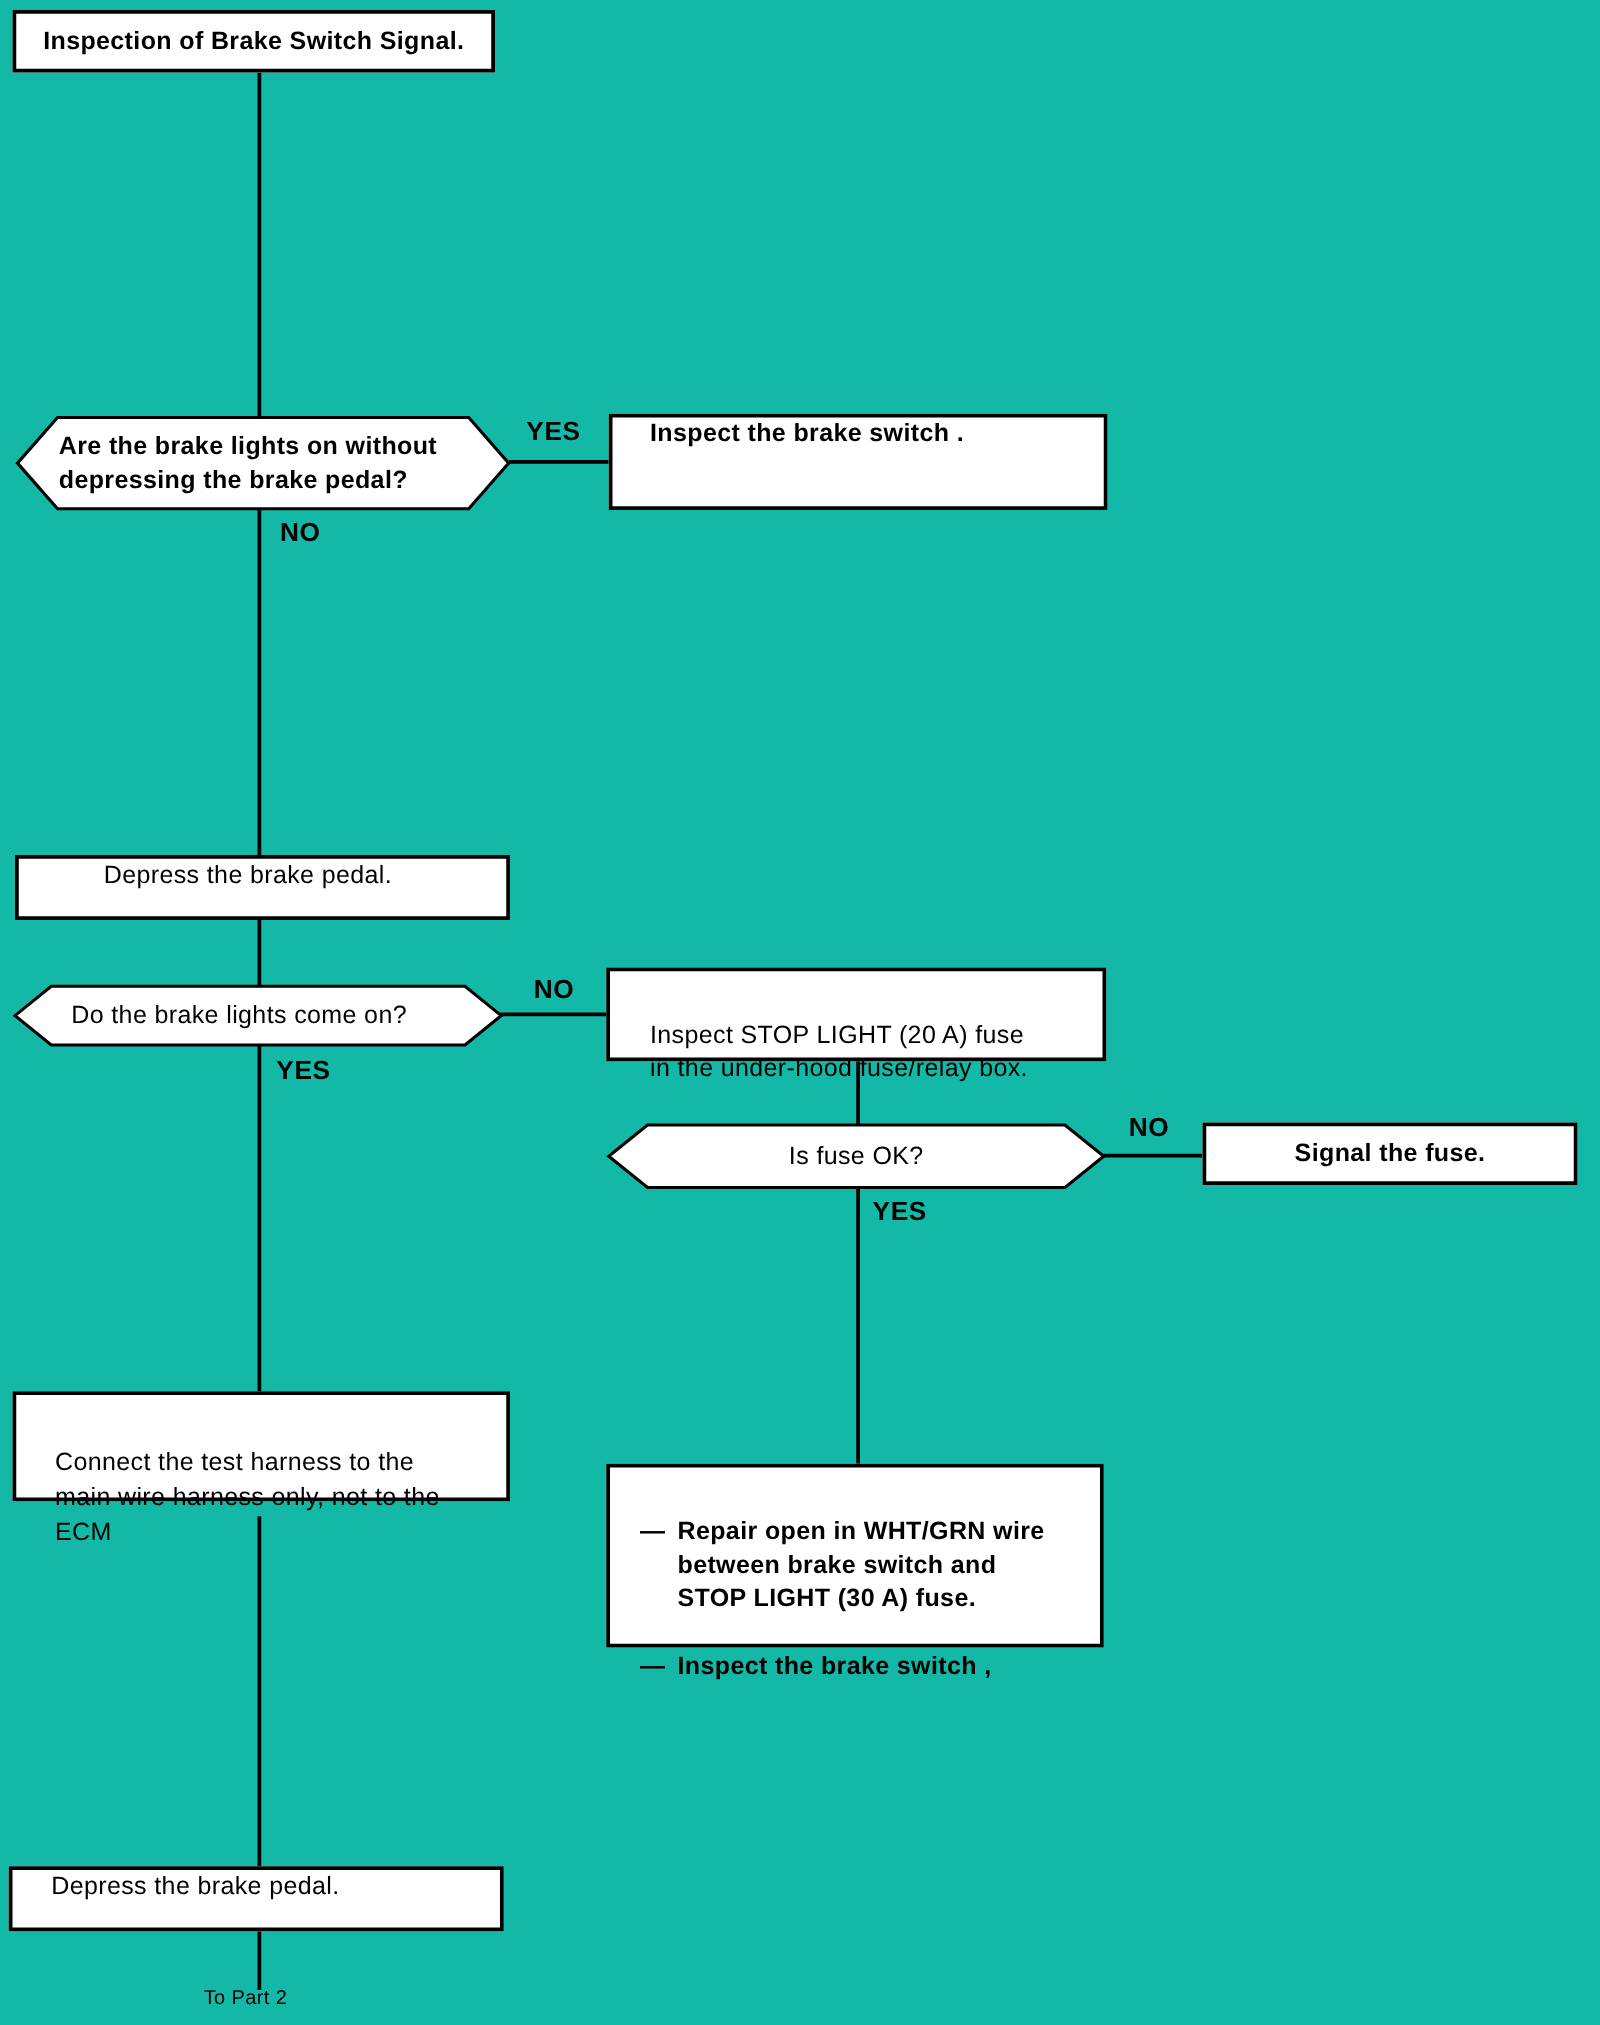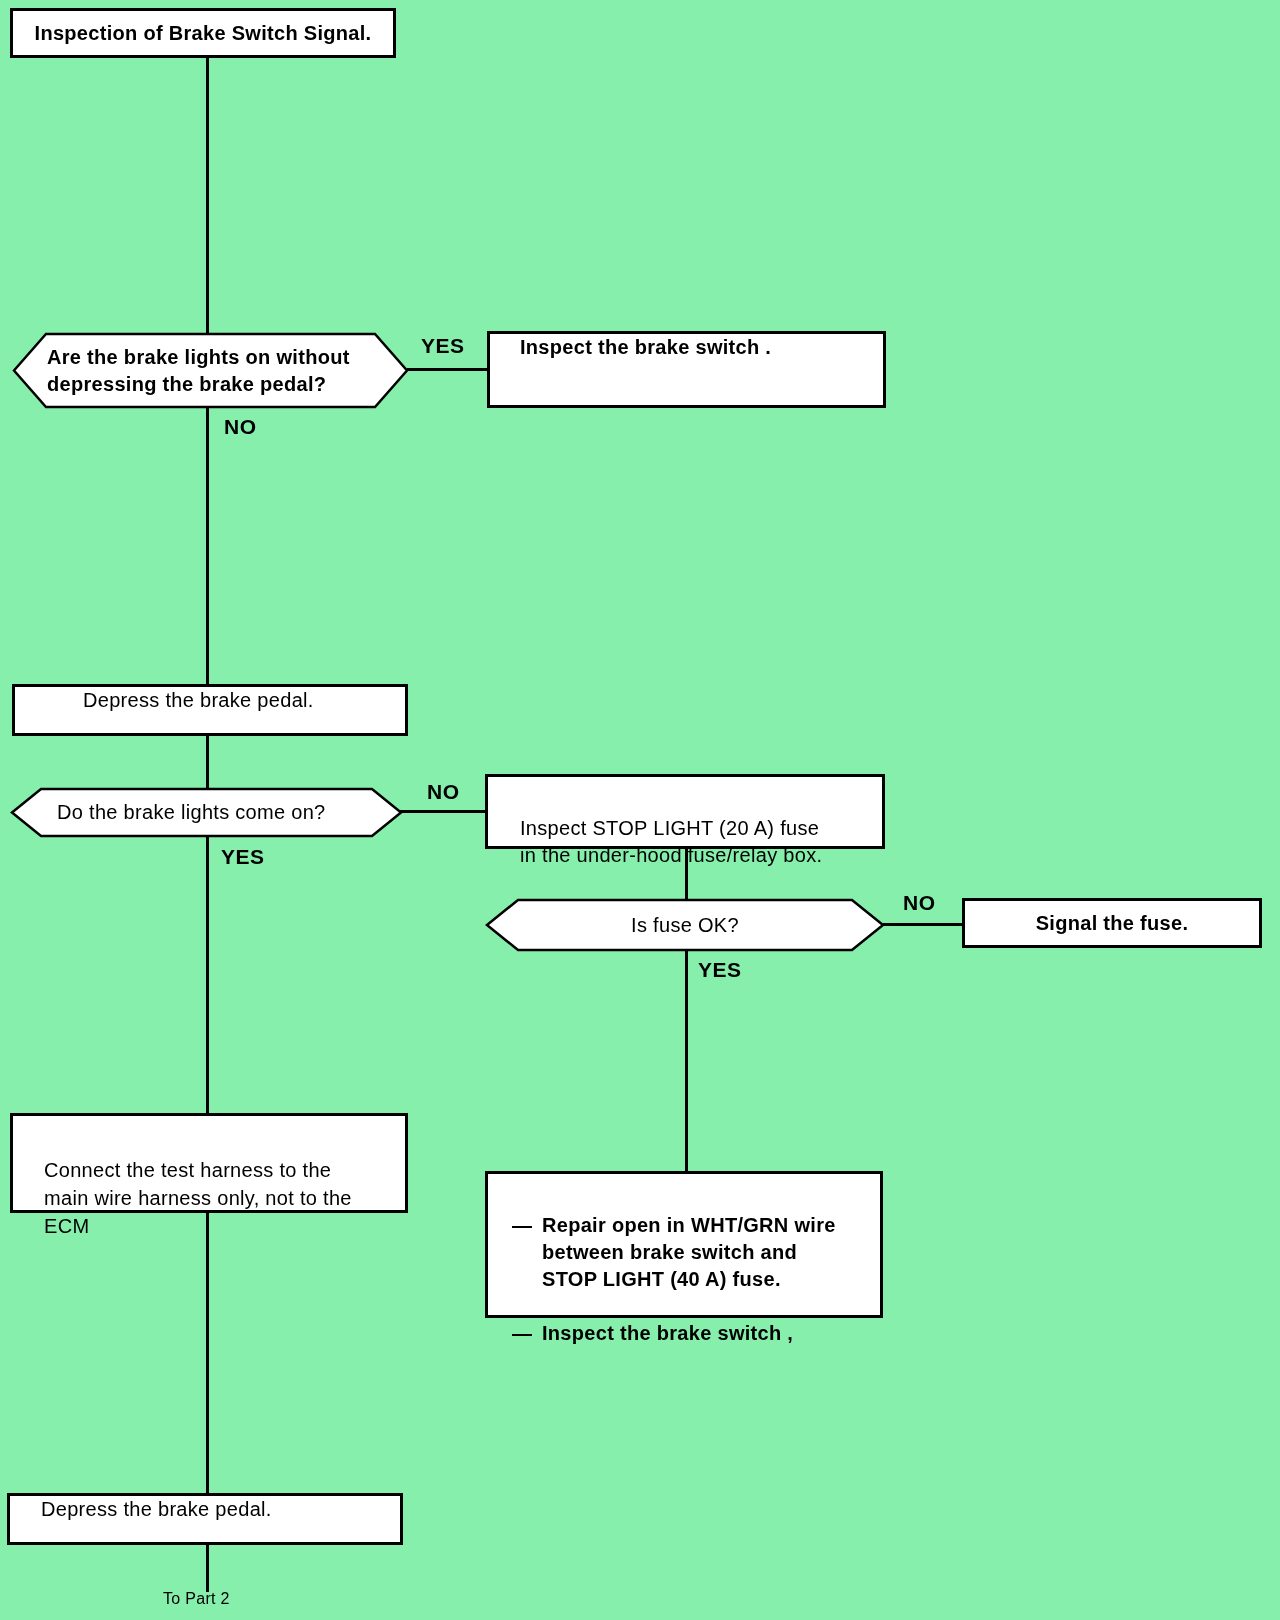--- a/index.html
+++ b/index.html
@@ -1,17 +1,17 @@
 <!DOCTYPE html>
 <html><head>
 <meta charset="utf-8">
 <style>
   html,body{margin:0;padding:0;background:#ffffff;}
   #canvas{
-    position:relative;width:1280px;height:1620px;background:#86efac;
+    position:relative;width:1280px;height:1620px;background:#14b8a6;
     font-family:"Liberation Sans",sans-serif;color:#000;overflow:hidden;
   }
   .box{
     position:absolute;border:3px solid #000;background:#fff;
     box-sizing:border-box;font-size:20px;line-height:27px;
     white-space:pre-line;letter-spacing:0.3px;
   }
   .bold{font-weight:bold;}
   .vcenter{display:flex;align-items:flex-start;}
   .hcenter{display:flex;align-items:center;justify-content:center;text-align:center;}
@@ -92,32 +92,32 @@
     <div class="hex-text" style="justify-content:center;">Is fuse OK?</div>
   </div>
 
   <div class="edge-label" style="left:903px;top:891px;">NO</div>
   <div class="edge-label" style="left:698px;top:958px;">YES</div>
 
   <div class="box bold hcenter" style="left:962px;top:898px;width:300px;height:50px;">
     <span>Signal the fuse.</span>
   </div>
 
-  <div class="box" style="left:10px;top:1113px;width:398px;height:100px;padding:12px 0 0 31px;line-height:28px;">
+  <div class="box" style="left:10px;top:1113px;width:398px;height:88px;padding:12px 0 0 31px;line-height:28px;">
     <span>Connect the test harness to the
 main wire harness only, not to the
 ECM</span>
   </div>
 
   <div class="box bold" style="left:485px;top:1171px;width:398px;height:147px;padding:11px 12px 0 24px;">
     <div class="repair-item">
       <span class="dash">—</span>
       <span class="itext">Repair open in WHT/GRN wire
 between brake switch and
-STOP LIGHT (40 A) fuse.</span>
+STOP LIGHT (30 A) fuse.</span>
     </div>
     <div class="repair-item">
       <span class="dash">—</span>
       <span class="itext">Inspect the brake switch ,</span>
     </div>
   </div>
 
   <div class="box vcenter" style="left:7px;top:1493px;width:396px;height:52px;padding-left:31px;">
     <span>Depress the brake pedal.</span>
   </div>

